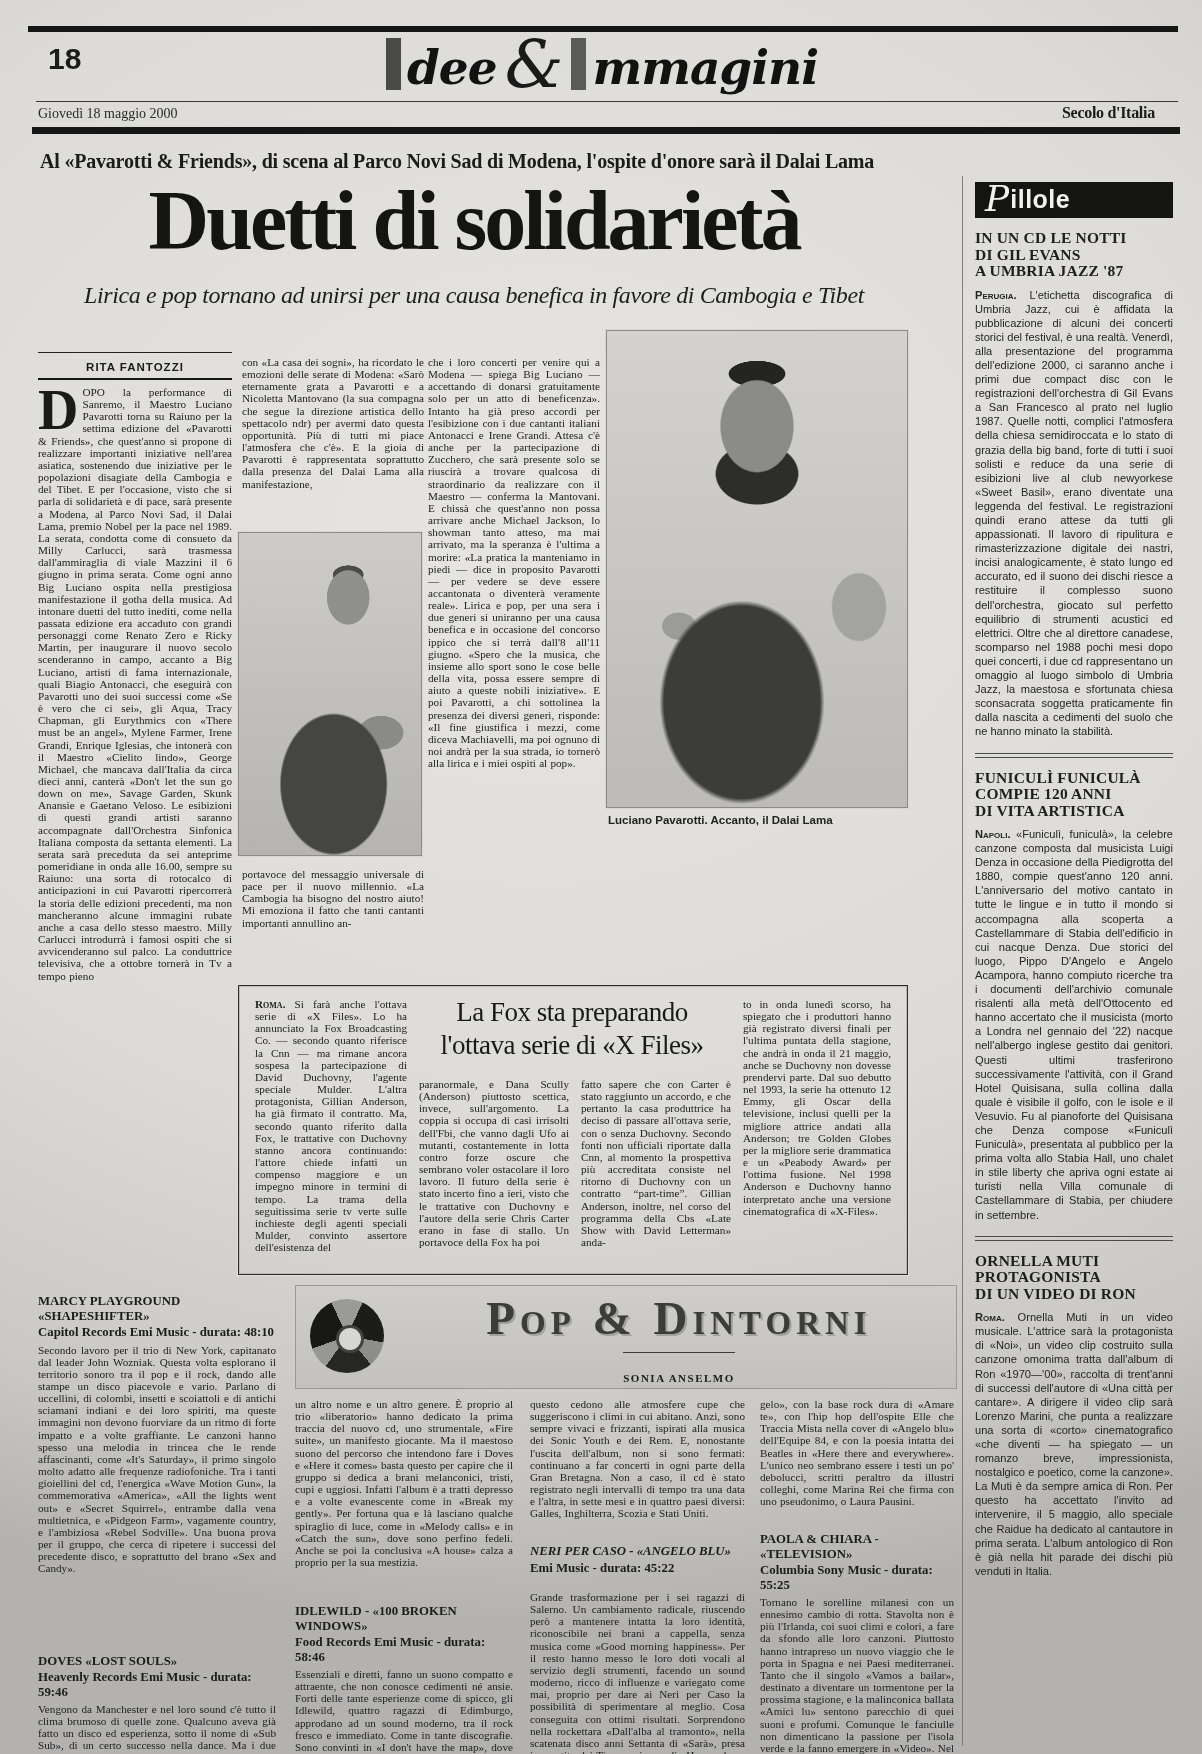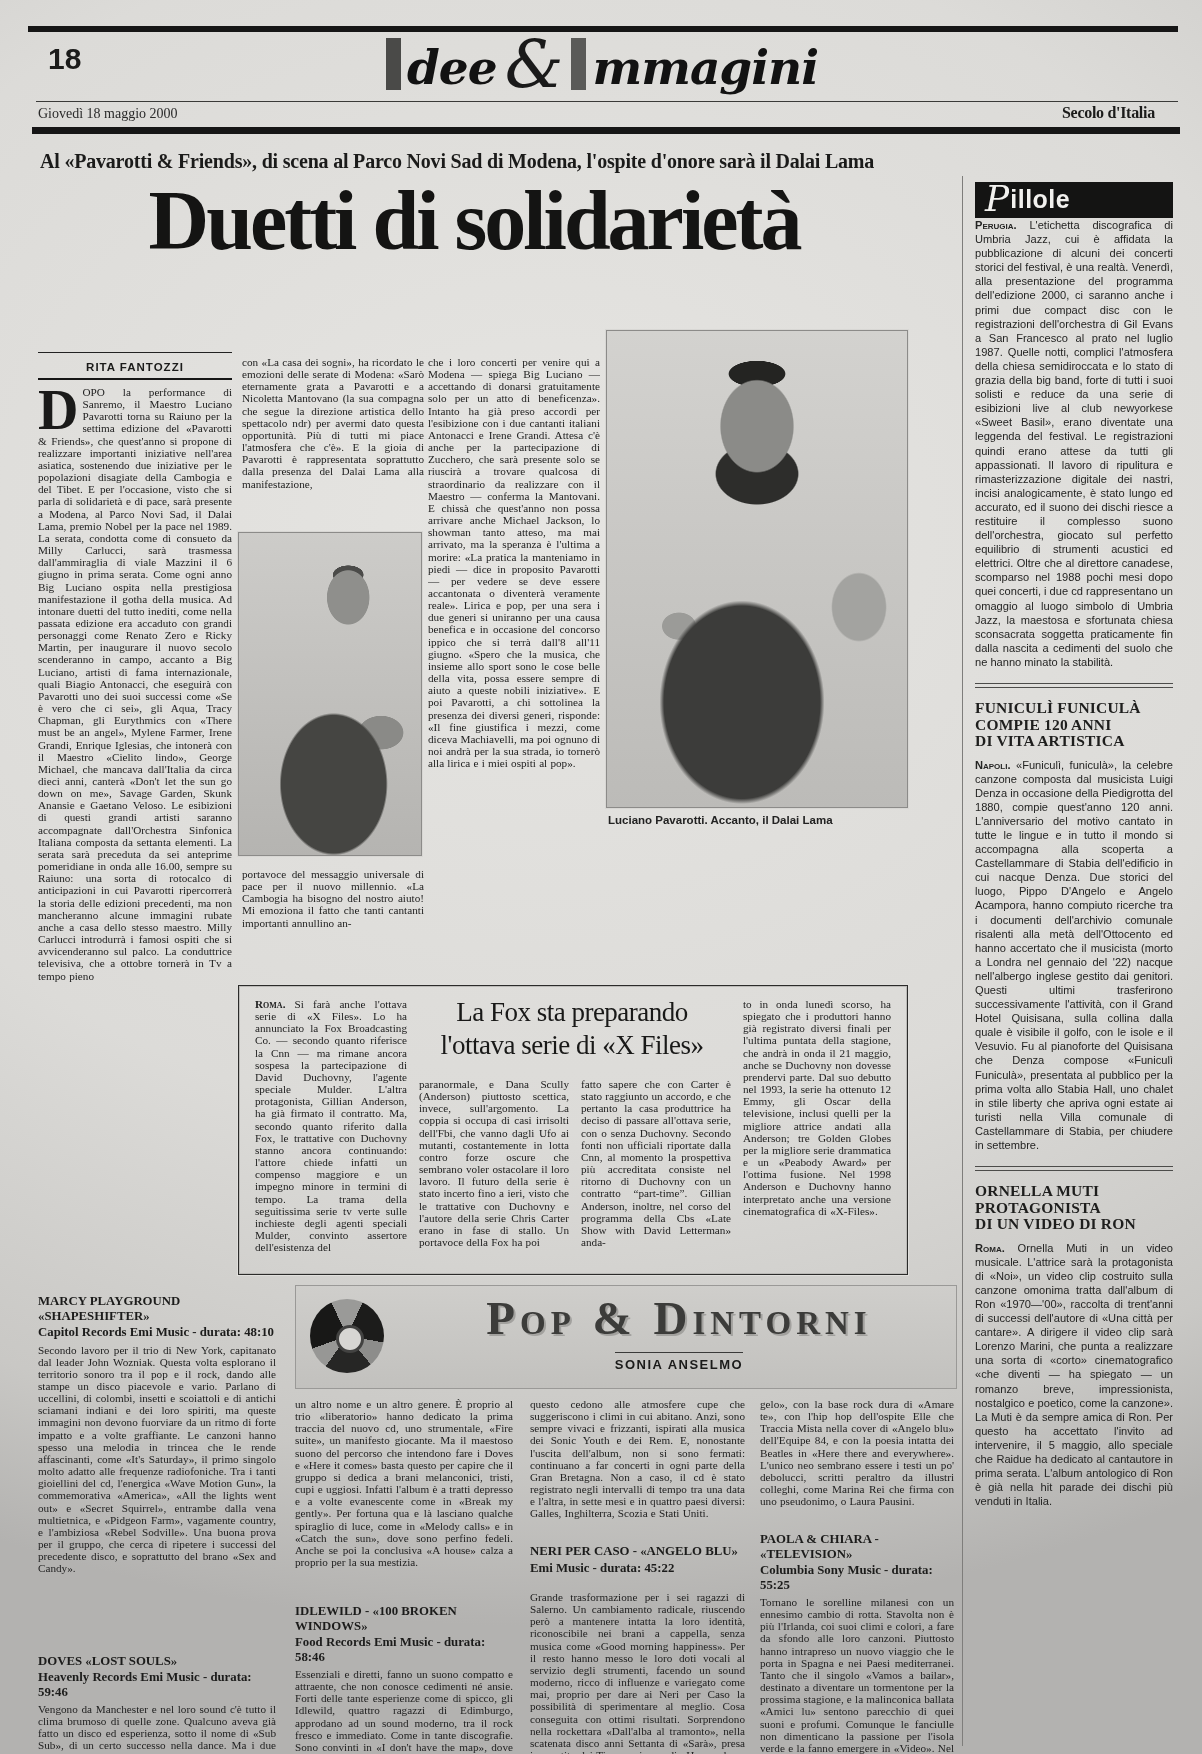--- a/index.html
+++ b/index.html
@@ -42,21 +42,21 @@
   .xbox{border:1px solid #2b2b2a;box-shadow:inset 0 0 0 1px #bcbbb8, 0 0 0 1px #e0dfdc;}
   .x-head{font-size:27px;line-height:33px;text-align:center;white-space:pre-line;letter-spacing:-0.5px;color:#191918;}
   .x-dateline{font-weight:bold;font-variant:small-caps;}
   
   .pop-banner{background:linear-gradient(#cfcecb,#c2c1be);border:1px solid #9a9997;}
   .cd{width:74px;height:74px;border-radius:50%;
       background:conic-gradient(#9a9a98 0 25deg,#1c1c1b 25deg 100deg,#8d8d8b 100deg 140deg,#262625 140deg 215deg,#979795 215deg 250deg,#181817 250deg 335deg,#9a9a98 335deg 360deg);
       position:relative;}
   .cd::after{content:"";position:absolute;left:50%;top:50%;width:22px;height:22px;margin:-11px 0 0 -11px;border-radius:50%;background:#d7d6d3;border:3px solid #424241;}
   .pop-title{font-variant:small-caps;font-weight:bold;font-size:47px;letter-spacing:5px;color:#3c3c3a;text-shadow:2px 2px 0 #a2a19e;line-height:48px;}
-  .pop-author{font-family:Liberation Sans, sans-serif;font-weight:bold;font-size:13px;letter-spacing:1.5px;border-top:1.5px solid #3a3a39;display:inline-block;padding-top:4px;}
+  .pop-author{font-family:Liberation Serif, serif;font-weight:bold;font-size:11px;letter-spacing:1.5px;border-top:1.5px solid #3a3a39;display:inline-block;padding-top:19px;}
   .rev-head{font-weight:bold;font-size:12.8px;line-height:14.5px;color:#1c1c1b;margin-bottom:2px;}
   
   .sidebar{border-left:1px solid #7e7d7b;}
   .pillole-logo{background:#141413;color:#f2f1ee;display:flex;align-items:center;padding:2px 10px 4px;}
   .pillole-p{font-family:"DejaVu Serif",serif;font-style:italic;font-size:36px;line-height:30px;margin-right:1px;}
   .pillole-rest{font-family:"Liberation Sans",sans-serif;font-weight:bold;font-size:25px;letter-spacing:0.5px;}
   .sb-heading{font-weight:bold;font-size:15.5px;line-height:16.5px;letter-spacing:0.2px;white-space:pre-line;color:#1e1e1d;margin:12px 0 8px;}
   .sb-body{font-family:"Liberation Sans",sans-serif;font-size:11.1px;line-height:14.1px;text-align:justify;color:#242423;}
   .sb-dateline{font-weight:bold;font-variant:small-caps;}
   .sb-divider{height:3px;border-top:1.5px solid #4c4c4a;border-bottom:1px solid #4c4c4a;margin:14px 0 2px;}
@@ -78,20 +78,21 @@
       <span class="section-word">mmagini</span>
   </div>
 
   <div class="abs" style="left:36px;top:101px;width:1142px;height:1px;background:#3a3a38;"></div>
   <div class="abs dateline" style="left:38px;top:106px;">Giovedì 18 maggio 2000</div>
   <div class="abs paper-name" style="left:1062px;top:104px;">Secolo d'Italia</div>
   <div class="abs rule" style="left:32px;top:127px;width:1148px;height:7px;"></div>
 
   <div class="abs kicker" style="left:40px;top:150px;width:868px;">Al «Pavarotti &amp; Friends», di scena al Parco Novi Sad di Modena, l'ospite d'onore sarà il Dalai Lama</div>
   <div class="abs headline" style="left:40px;top:178px;width:868px;">Duetti di solidarietà</div>
+  <div class="abs subhead" style="left:40px;top:282px;width:868px;">Lirica e pop tornano ad unirsi per una causa benefica in favore di Cambogia e Tibet</div>
 
   <div class="abs byline-box" style="left:38px;top:352px;width:194px;">
     <span class="byline">RITA FANTOZZI</span>
   </div>
 
   <div class="abs body-text" style="left:38px;top:386px;width:194px;height:892px;">
     <span class="dropcap">D</span><span>OPO la performance di Sanremo, il Maestro Luciano Pavarotti torna su Raiuno per la settima edizione del «Pavarotti &amp; Friends», che quest'anno si propone di realizzare importanti iniziative nell'area asiatica, sostenendo due iniziative per le popolazioni disagiate della Cambogia e del Tibet. E per l'occasione, visto che si parla di solidarietà e di pace, sarà presente a Modena, al Parco Novi Sad, il Dalai Lama, premio Nobel per la pace nel 1989. La serata, condotta come di consueto da Milly Carlucci, sarà trasmessa dall'ammiraglia di viale Mazzini il 6 giugno in prima serata. Come ogni anno Big Luciano ospita nella prestigiosa manifestazione il gotha della musica. Ad intonare duetti del tutto inediti, come nella passata edizione era accaduto con grandi personaggi come Renato Zero e Ricky Martin, per inaugurare il nuovo secolo scenderanno in campo, accanto a Big Luciano, artisti di fama internazionale, quali Biagio Antonacci, che eseguirà con Pavarotti uno dei suoi successi come «Se è vero che ci sei», gli Aqua, Tracy Chapman, gli Eurythmics con «There must be an angel», Mylene Farmer, Irene Grandi, Enrique Iglesias, che intonerà con il Maestro «Cielito lindo», George Michael, che mancava dall'Italia da circa dieci anni, canterà «Don't let the sun go down on me», Savage Garden, Skunk Anansie e Gaetano Veloso. Le esibizioni di questi grandi artisti saranno accompagnate dall'Orchestra Sinfonica Italiana composta da settanta elementi. La serata sarà preceduta da sei anteprime pomeridiane in onda alle 16.00, sempre su Raiuno: una sorta di rotocalco di anticipazioni in cui Pavarotti ripercorrerà la storia delle edizioni precedenti, ma non mancheranno alcune immagini rubate anche a casa dello stesso maestro. Milly Carlucci introdurrà i famosi ospiti che si avvicenderanno sul palco. La conduttrice televisiva, che a ottobre tornerà in Tv a tempo pieno</span>
   </div>
 
   <div class="abs body-text" style="left:242px;top:356px;width:182px;height:172px;">con «La casa dei sogni», ha ricordato le emozioni delle serate di Modena: «Sarò eternamente grata a Pavarotti e a Nicoletta Mantovano (la sua compagna che segue la direzione artistica dello spettacolo ndr) per avermi dato questa opportunità. Più di tutti mi piace l'atmosfera che c'è». E la gioia di Pavarotti è rappresentata soprattutto dalla presenza del Dalai Lama alla manifestazione,</div>
@@ -150,39 +151,42 @@
 
   <div class="abs" style="left:295px;top:1398px;width:218px;height:356px;overflow:hidden;">
     <div class="body-text" style="height:198px;">un altro nome e un altro genere. È proprio al trio «liberatorio» hanno dedicato la prima traccia del nuovo cd, uno strumentale, «Fire suite», un manifesto giocante. Ma il maestoso suono del percorso che intendono fare i Doves e «Here it comes» basta questo per capire che il gruppo si dedica a brani melanconici, tristi, cupi e uggiosi. Infatti l'album è a tratti depresso e a volte evanescente come in «Break my gently». Per fortuna qua e là lasciano qualche spiraglio di luce, come in «Melody calls» e in «Catch the sun», dove sono perfino fedeli. Anche se poi la conclusiva «A house» calza a proprio per la sua mestizia.</div>
     <div class="rev-head" style="margin-top:8px;">IDLEWILD - «100 BROKEN WINDOWS»</div>
     <div class="rev-head" style="margin-bottom:4px;">Food Records Emi Music - durata: 58:46</div>
     <div class="body-text" style="height:120px;">Essenziali e diretti, fanno un suono compatto e attraente, che non conosce cedimenti né ansie. Forti delle tante esperienze come di spicco, gli Idlewild, quattro ragazzi di Edimburgo, approdano ad un sound moderno, tra il rock fresco e immediato. Come in tante discografie. Sono convinti in «I don't have the map», dove gentile pop come «These wooden ideas», e la furia punk come «Roseability». Amano parlare della storia e dei diritti della loro terra, la Scozia. Ma non per</div>
   </div>
 
   <div class="abs" style="left:530px;top:1398px;width:215px;height:356px;overflow:hidden;">
     <div class="body-text" style="height:138px;">questo cedono alle atmosfere cupe che suggeriscono i climi in cui abitano. Anzi, sono sempre vivaci e frizzanti, ispirati alla musica dei Sonic Youth e dei Rem. E, nonostante l'uscita dell'album, non si sono fermati: continuano a far concerti in ogni parte della Gran Bretagna. Non a caso, il cd è stato registrato negli intervalli di tempo tra una data e l'altra, in sette mesi e in quattro paesi diversi: Galles, Inghilterra, Scozia e Stati Uniti.</div>
-    <div class="rev-head" style="margin-top:8px;">NERI PER CASO - «ANGELO BLU»</div>
+    <div class="rev-head" style="margin-top:8px;font-style:italic;">NERI PER CASO - «ANGELO BLU»</div>
     <div class="rev-head" style="margin-bottom:16px;">Emi Music - durata: 45:22</div>
     <div class="body-text" style="height:170px;">Grande trasformazione per i sei ragazzi di Salerno. Un cambiamento radicale, riuscendo però a mantenere intatta la loro identità, riconoscibile nei brani a cappella, senza musica come «Good morning happiness». Per il resto hanno messo le loro doti vocali al servizio degli strumenti, facendo un sound moderno, ricco di influenze e variegato come mai, proprio per dare ai Neri per Caso la possibilità di sperimentare al meglio. Cosa conseguita con ottimi risultati. Sorprendono nella rockettara «Dall'alba al tramonto», nella scatenata disco anni Settanta di «Sarà», presa in prestito dai Tiromancino, e di «Heaven have been missing an an-</div>
   </div>
 
   <div class="abs" style="left:760px;top:1398px;width:194px;height:356px;overflow:hidden;">
     <div class="body-text" style="height:118px;">gelo», con la base rock dura di «Amare te», con l'hip hop dell'ospite Elle che Traccia Mista nella cover di «Angelo blu» dell'Equipe 84, e con la poesia intatta dei Beatles in «Here there and everywhere». L'unico neo sembrano essere i testi un po' debolucci, scritti peraltro da illustri colleghi, come Marina Rei che firma con uno pseudonimo, o Laura Pausini.</div>
     <div class="rev-head" style="margin-top:16px;">PAOLA &amp; CHIARA - «TELEVISION»</div>
     <div class="rev-head" style="margin-bottom:4px;">Columbia Sony Music - durata: 55:25</div>
     <div class="body-text" style="height:200px;">Tornano le sorelline milanesi con un ennesimo cambio di rotta. Stavolta non è più l'Irlanda, coi suoi climi e colori, a fare da sfondo alle loro canzoni. Piuttosto hanno intrapreso un nuovo viaggio che le porta in Spagna e nei Paesi mediterranei. Tanto che il singolo «Vamos a bailar», destinato a diventare un tormentone per la prossima stagione, e la malinconica ballata «Amici lu» sentono parecchio di quei suoni e profumi. Comunque le fanciulle non dimenticano la passione per l'isola verde e la fanno emergere in «Video». Nel resto dell'album si scopre un'elettronica, figlia degli anni Ottanta, che si sposa ai violini della London Orchestra, come in «Amoremidai», e si resta stupiti davanti a tanti esperimenti di Paola e Chiara. Che finalmente non mettano più affanno e si può sempre crescere. Si danno al canto come in «Pa sei per me», mettono pezzi in uno strumentale, «Television», e parlano ai propri brani di un amore di cui si sa che sta per finire e di una nuova vita. Che sia un suggerimento per far capire che questo cd è una rinascita per le autrici?</div>
   </div>
 
   <div class="abs sidebar" style="left:962px;top:176px;width:226px;height:1570px;overflow:hidden;padding-left:12px;box-sizing:border-box;">
     <div class="pillole-logo" style="width:198px;box-sizing:border-box;margin-top:6px;">
       <span class="pillole-p">P</span>
       <span class="pillole-rest">illole</span>
     </div>
 
     <div style="width:198px;">
+      <div class="sb-heading">IN UN CD LE NOTTI
+DI GIL EVANS
+A UMBRIA JAZZ '87</div>
       <div class="sb-body">
         <span class="sb-dateline">Perugia.</span><span> L'etichetta discografica di Umbria Jazz, cui è affidata la pubblicazione di alcuni dei concerti storici del festival, è una realtà. Venerdì, alla presentazione del programma dell'edizione 2000, ci saranno anche i primi due compact disc con le registrazioni dell'orchestra di Gil Evans a San Francesco al prato nel luglio 1987. Quelle notti, complici l'atmosfera della chiesa semidiroccata e lo stato di grazia della big band, forte di tutti i suoi solisti e reduce da una serie di esibizioni live al club newyorkese «Sweet Basil», erano diventate una leggenda del festival. Le registrazioni quindi erano attese da tutti gli appassionati. Il lavoro di ripulitura e rimasterizzazione digitale dei nastri, incisi analogicamente, è stato lungo ed accurato, ed il suono dei dischi riesce a restituire il complesso suono dell'orchestra, giocato sul perfetto equilibrio di strumenti acustici ed elettrici. Oltre che al direttore canadese, scomparso nel 1988 pochi mesi dopo quei concerti, i due cd rappresentano un omaggio al luogo simbolo di Umbria Jazz, la maestosa e sfortunata chiesa sconsacrata soggetta praticamente fin dalla nascita a cedimenti del suolo che ne hanno minato la stabilità.</span>
       </div>
     </div>
 
     <div class="sb-divider" style="width:198px;"></div>
 
     <div style="width:198px;">
       <div class="sb-heading">FUNICULÌ FUNICULÀ
 COMPIE 120 ANNI

